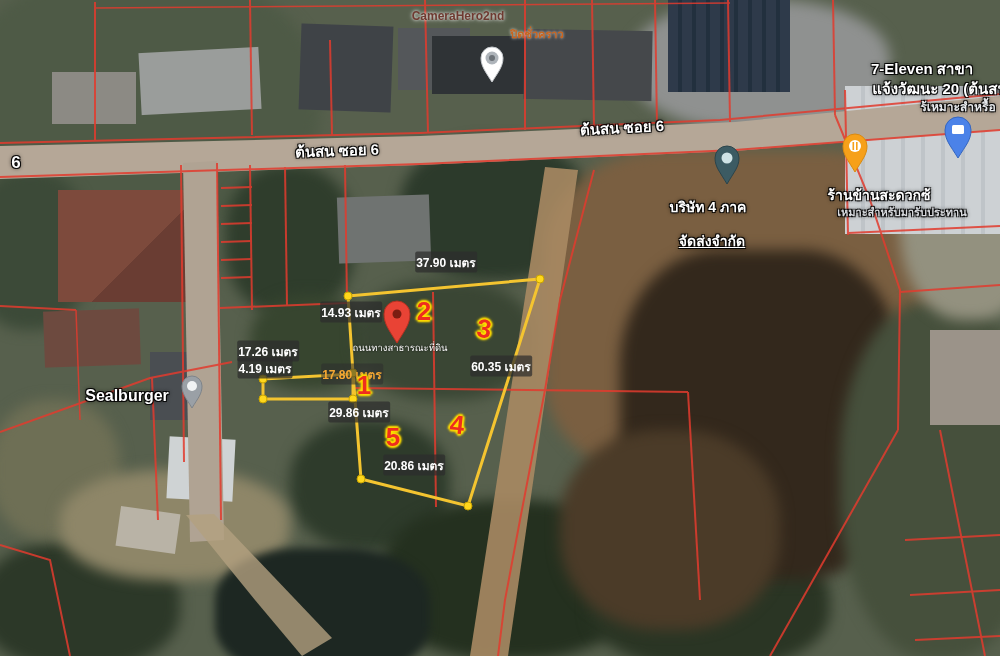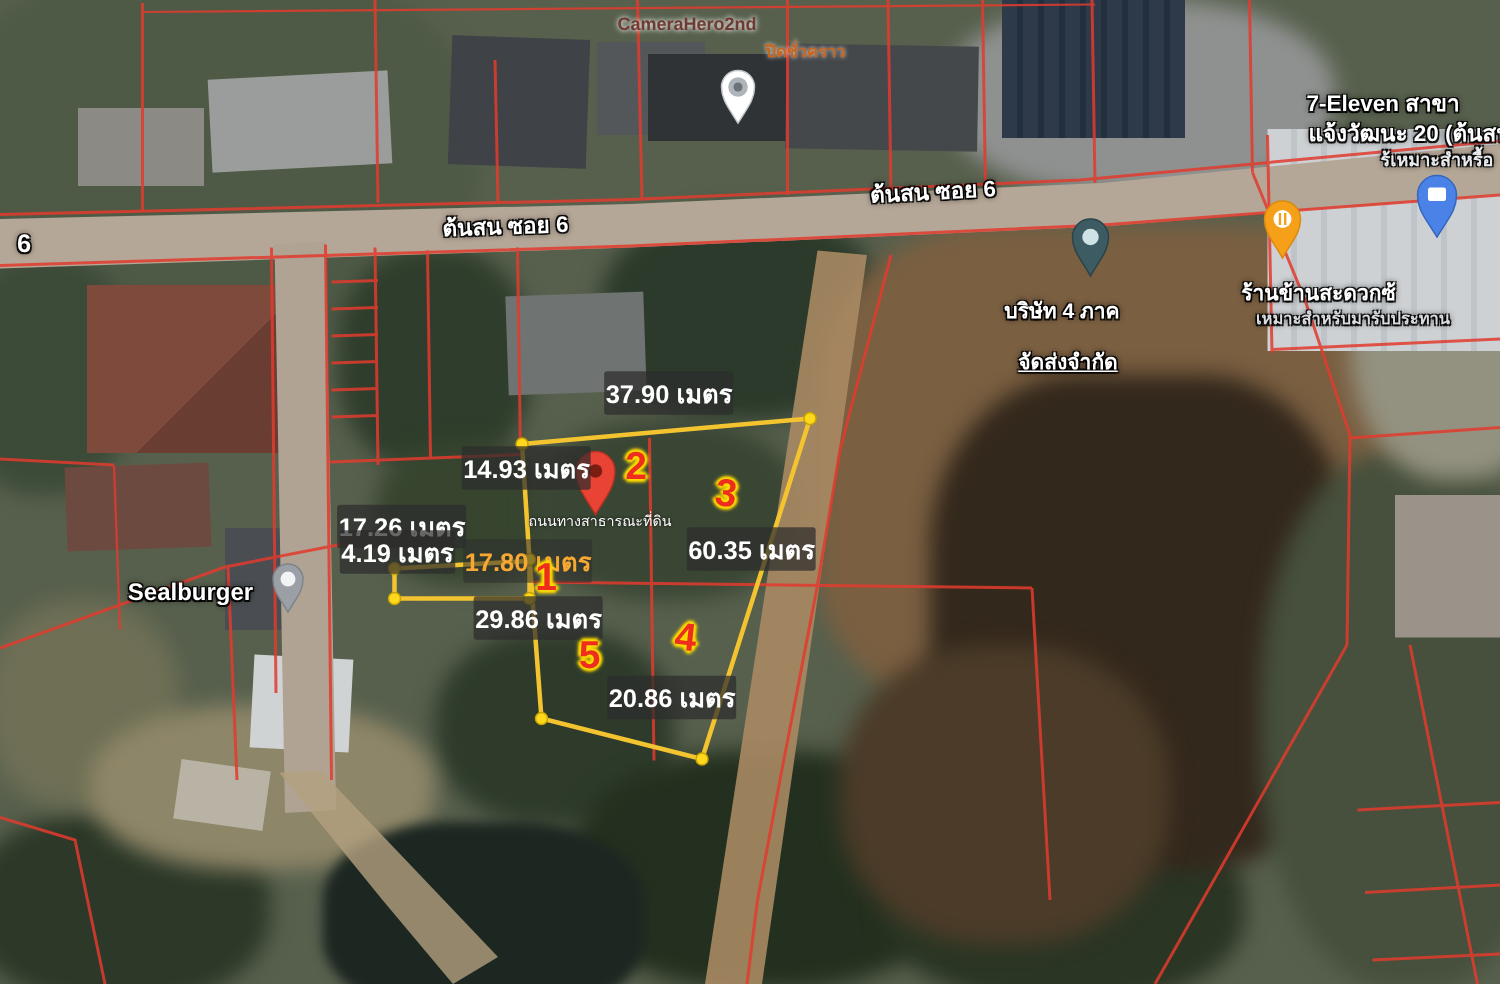--- a/index.html
+++ b/index.html
@@ -5,21 +5,21 @@
   html,body{margin:0;padding:0;background:#222;}
   #map{position:relative;width:1000px;height:656px;overflow:hidden;
        background:#57604d;font-family:"Liberation Sans",sans-serif;cursor:grab;}
   .patch{position:absolute;border-radius:45%;filter:blur(7px);}
   .bld{position:absolute;filter:blur(.4px);}
   .ovl{position:absolute;left:0;top:0;z-index:2;}
   .lbl{position:absolute;transform:translate(-50%,-50%);white-space:nowrap;
        font-weight:bold;z-index:4;}
   .odark{color:#fff;text-shadow:-1px -1px 0 rgba(0,0,0,.85),1px -1px 0 rgba(0,0,0,.85),
        -1px 1px 0 rgba(0,0,0,.85),1px 1px 0 rgba(0,0,0,.85),0 0 4px rgba(0,0,0,.9);}
-  .chip{background:rgba(45,45,45,.72);color:#fff;font-size:17px;
+  .chip{background:rgba(45,45,45,.72);color:#fff;font-size:12px;
         padding:1px 1px;border-radius:2px;z-index:3;}
   .num{font-size:26px;color:#ee2d1e;z-index:5;
        text-shadow:0 0 2px #ffe100,0 0 4px #ffe100,-2px 0 2px #ffd700,2px 0 2px #ffd700,
        0 -2px 2px #ffd700,0 2px 2px #ffd700;}
   .adbox{position:absolute;background:#fdfdfd;border-radius:3px;z-index:3;
          box-shadow:0 1px 3px rgba(0,0,0,.35);}
 </style>
 </head>
 <body>
 
@@ -177,21 +177,21 @@
   <div class="lbl odark" style="left:884px;top:212px;font-size:11px;color:#dadce0;padding-left:36px;">เหมาะสำหรับมารับประทาน</div>
 
 
   <div class="lbl chip" style="left:446px;top:262px;">37.90 เมตร</div>
   <div class="lbl chip" style="left:351px;top:312px;">14.93 เมตร</div>
   <div class="lbl chip" style="left:268px;top:351px;">17.26 เมตร</div>
   <div class="lbl chip" style="left:265px;top:368px;">4.19 เมตร</div>
   <div class="lbl chip" style="left:311px;top:374px;color:#f7a832;background:rgba(45,45,45,.55);margin-left:41px;">17.80 เมตร</div>
   <div class="lbl chip" style="left:501px;top:366px;">60.35 เมตร</div>
   <div class="lbl chip" style="left:359px;top:412px;">29.86 เมตร</div>
-  <div class="lbl chip" style="left:414px;top:465px;margin-left:34px;">20.86 เมตร</div>
+  <div class="lbl chip" style="left:414px;top:465px;">20.86 เมตร</div>
 
   <div class="lbl" style="left:400px;top:347px;font-size:9.5px;color:#fff;font-weight:normal;text-shadow:0 0 2px #000;">ถนนทางสาธารณะที่ดิน</div>
 
   <div class="lbl num" style="left:364px;top:385px;">1</div>
   <div class="lbl num" style="left:424px;top:311px;">2</div>
   <div class="lbl num" style="left:484px;top:329px;transform:translate(-50%,-50%) rotate(8deg);">3</div>
   <div class="lbl num" style="left:457px;top:425px;transform:translate(-50%,-50%) rotate(6deg);">4</div>
   <div class="lbl num" style="left:393px;top:437px;">5</div>
 
 </div>

